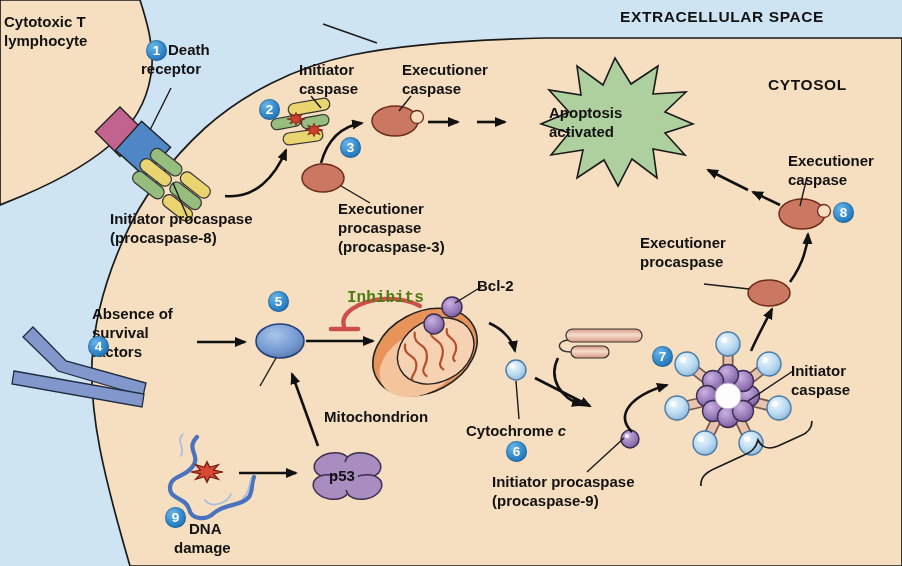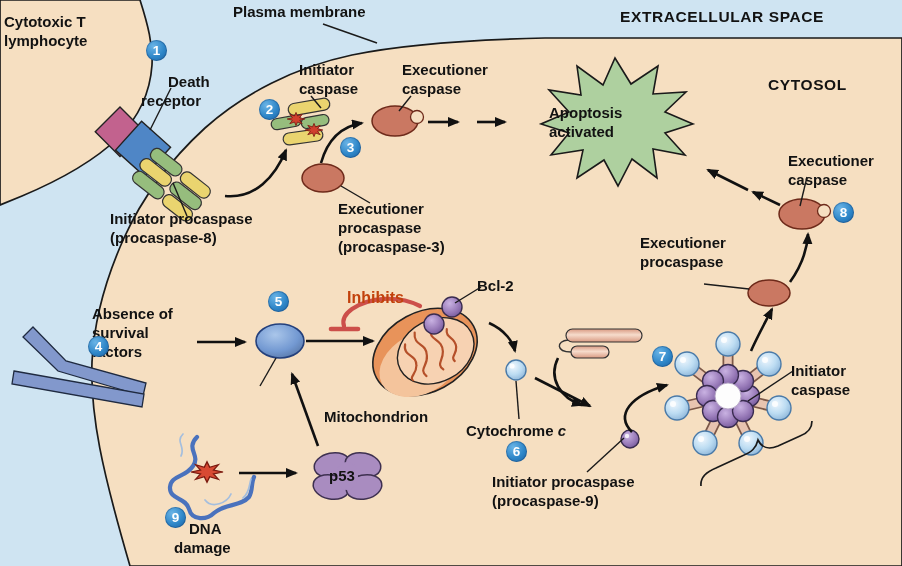--- a/index.html
+++ b/index.html
@@ -3,21 +3,21 @@
 <meta charset="utf-8">
 <style>
   html,body{margin:0;padding:0;}
   #stage{position:relative;width:902px;height:566px;overflow:hidden;
          font-family:"Liberation Sans",sans-serif;background:#cfe4f2;}
   #art{position:absolute;left:0;top:0;}
   .lbl{position:absolute;font:700 15px/1.25 "Liberation Sans",sans-serif;
        color:#121212;white-space:pre-line;}
   .center{text-align:left;}
   .region{font-size:15.5px;letter-spacing:.6px;}
-  .red{color:#c2410c;font-size:16px;}
+  .red{color:#4d7c0f;font-size:16px;font-family:Liberation Mono, monospace;}
   .badge{position:absolute;width:21px;height:21px;border-radius:50%;
          background:radial-gradient(circle at 35% 30%,#6ab4e6 0%,#2e86c8 55%,#1d5f9e 100%);
          color:#fff;font:700 13.5px/21px "Liberation Sans",sans-serif;text-align:center;
          box-shadow:0 0 0 1px rgba(20,60,110,.35) inset;}
   .ital{font-style:italic;}
 </style>
 </head>
 <body>
 
 <div id="stage">
@@ -246,25 +246,24 @@
     <path d="M516,381 L519,419"></path>
     <path d="M587,472 L624,438"></path>
     <path d="M793,371 L748,401"></path>
     <path d="M807,177 L800,206"></path>
     <path d="M704,284 L749,289"></path>
   </g>
 </svg>
 
 <div class="lbl region" style="left:620px;top:7px;width:250px;">EXTRACELLULAR SPACE</div>
 <div class="lbl region" style="left:768px;top:75px;width:110px;">CYTOSOL</div>
-<div class="lbl" style="left:233px;top:3px;width:170px;">Plasma membrane</div>
 <div class="lbl center" style="left:4px;top:13px;width:112px;">Cytotoxic T
 lymphocyte</div>
 
-<div class="lbl" style="left:141px;top:41px;width:110px;text-indent:27px;margin-top:32px;">Death
+<div class="lbl" style="left:141px;top:41px;width:110px;text-indent:27px;">Death
 receptor</div>
 <div class="lbl center" style="left:110px;top:210px;width:212px;">Initiator procaspase
 (procaspase-8)</div>
 <div class="lbl center" style="left:299px;top:61px;width:106px;">Initiator
 caspase</div>
 <div class="lbl center" style="left:402px;top:61px;width:112px;">Executioner
 caspase</div>
 <div class="lbl center" style="left:338px;top:200px;width:170px;">Executioner
 procaspase
 (procaspase-3)</div>

